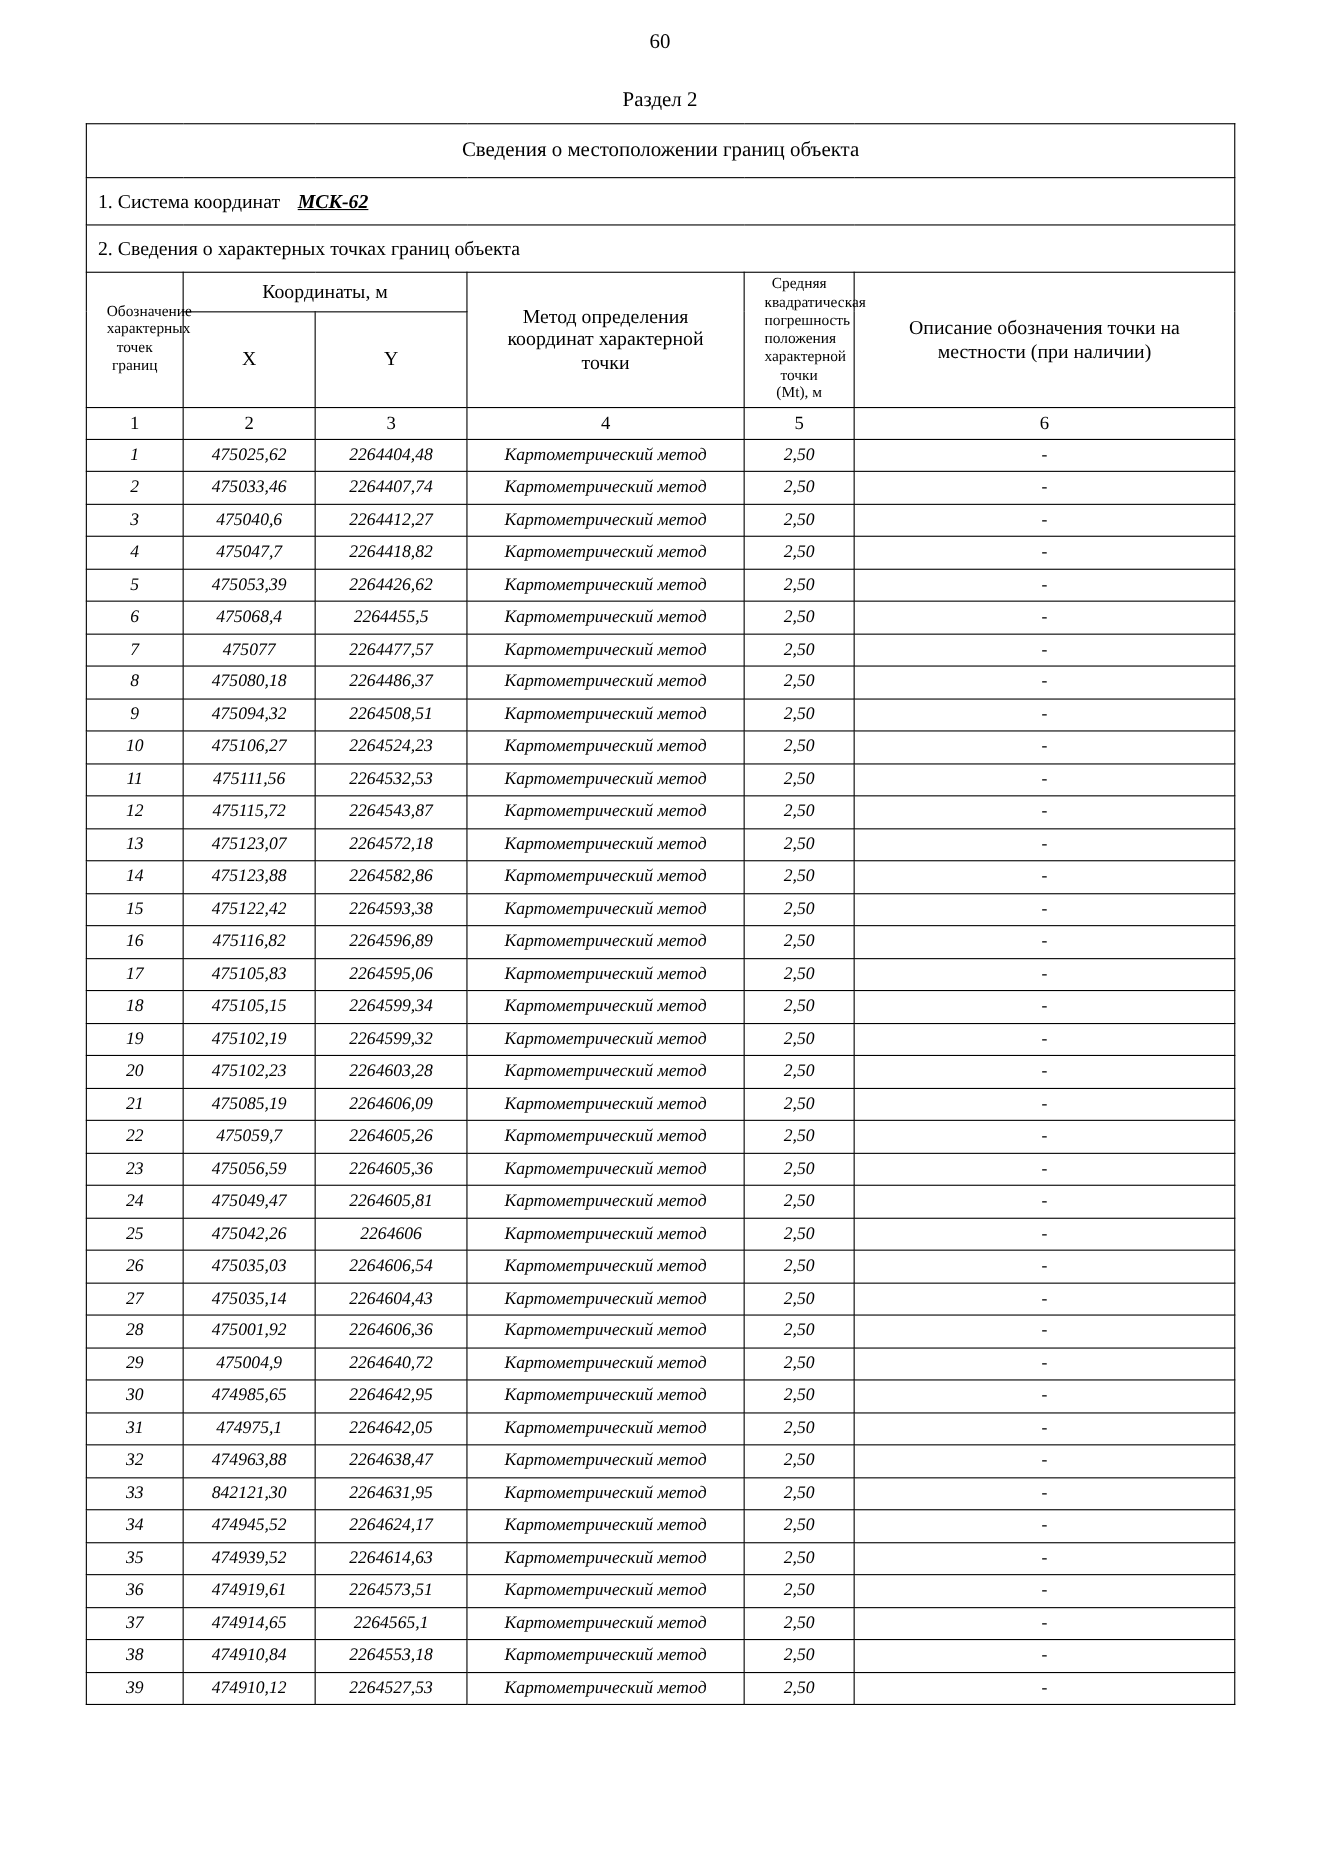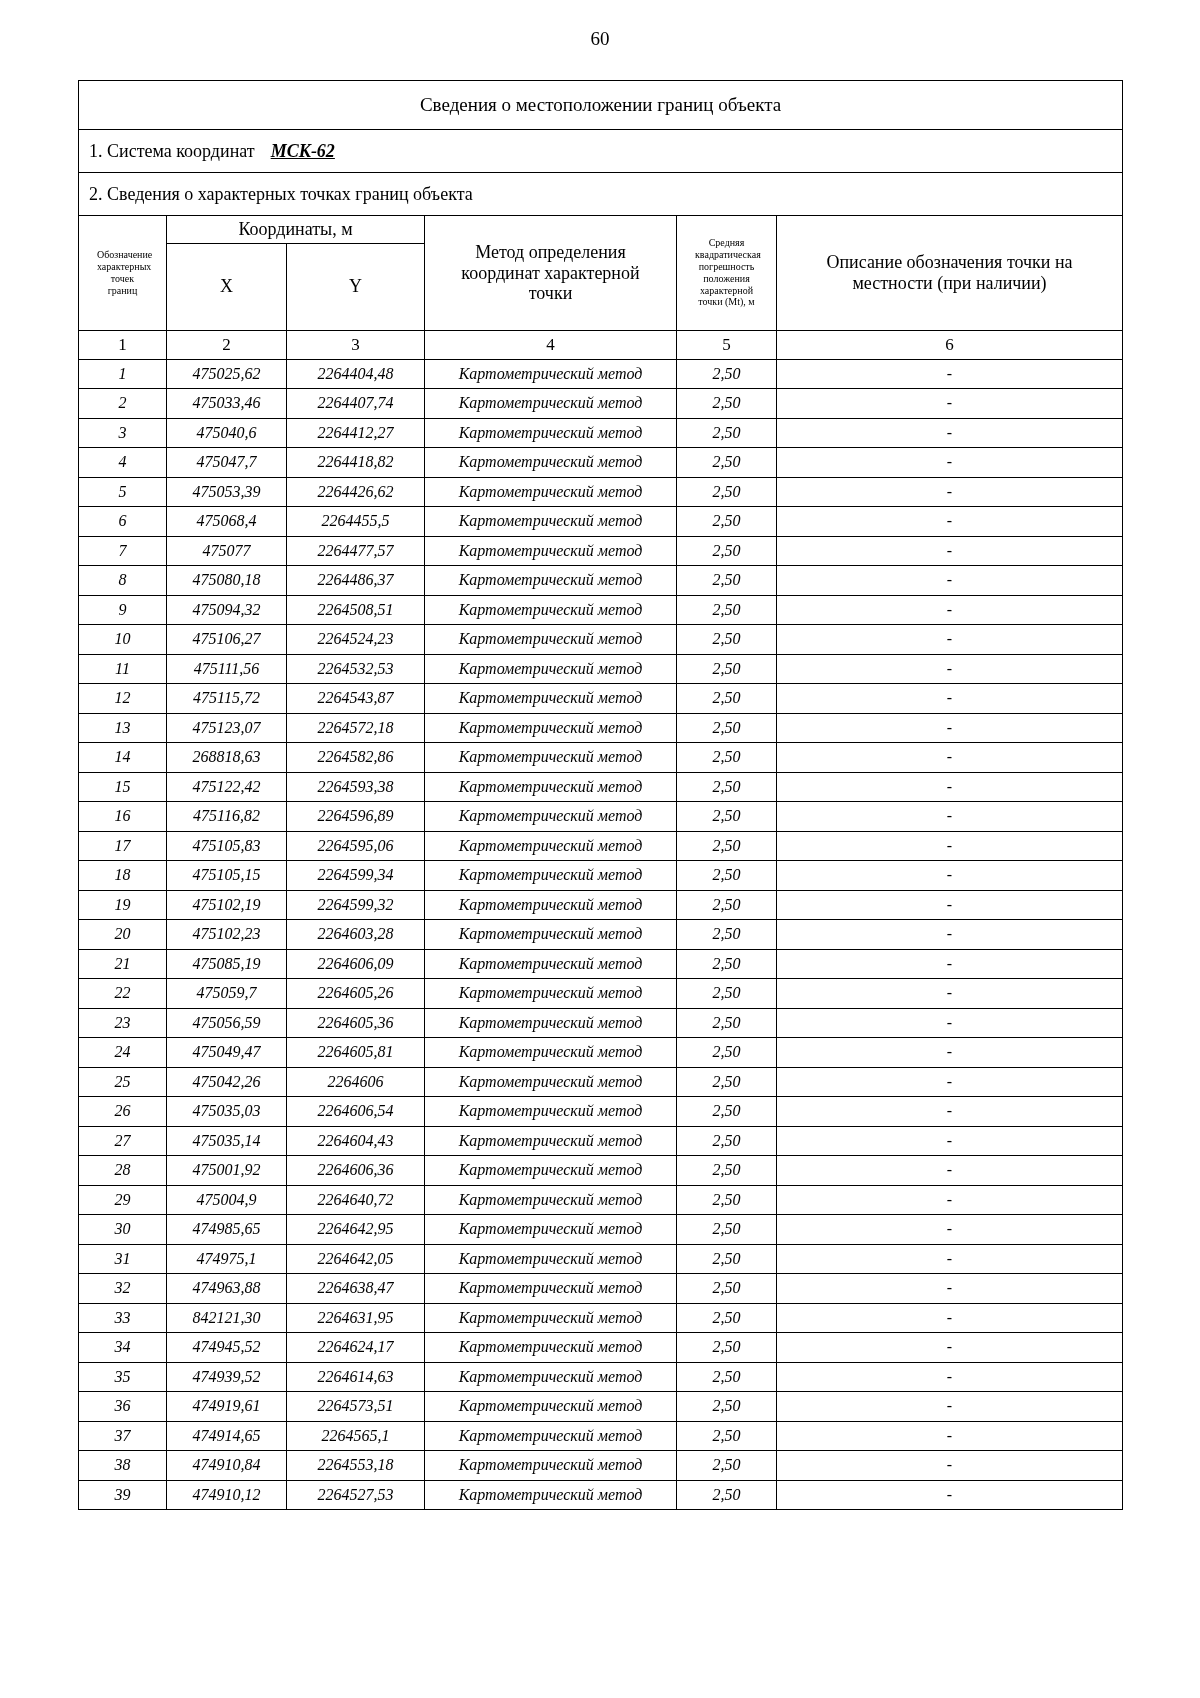--- a/index.html
+++ b/index.html
@@ -62,21 +62,21 @@
   .hdr {
     text-align: center;
     font-size: 15px;
     line-height: 1.15;
     padding: 3px 18px !important;
   }
   .hdr-big {
     font-size: 18px;
   }
   .hdr-small {
-    font-size: 10px;
+    font-size: 14px;
     line-height: 1.18;
     margin-left: 23px;
   }
   .numrow td {
     text-align: center;
     font-size: 17px;
     height: 28px;
   }
   .datarow td {
     height: 28.5px;
@@ -94,20 +94,21 @@
   .c5 { width: 100px; }
   .c6 { width: 346px; }
 </style>
 </head>
 <body>
 
 <div class="page">
 
   <div class="page-number">60</div>
 
+  <div class="section-title">Раздел 2</div>
 
   <table class="doc">
     <colgroup>
       <col class="c1">
         <col class="c2">
         <col class="c3">
         <col class="c4">
         <col class="c5">
         <col class="c6">
     </colgroup>
@@ -245,21 +246,21 @@
         <tr class="datarow">
           <td>13</td>
           <td>475123,07</td>
           <td>2264572,18</td>
           <td>Картометрический метод</td>
           <td>2,50</td>
           <td class="desc">-</td>
         </tr>
         <tr class="datarow">
           <td>14</td>
-          <td>268818,63</td>
+          <td>475123,88</td>
           <td>2264582,86</td>
           <td>Картометрический метод</td>
           <td>2,50</td>
           <td class="desc">-</td>
         </tr>
         <tr class="datarow">
           <td>15</td>
           <td>475122,42</td>
           <td>2264593,38</td>
           <td>Картометрический метод</td>

